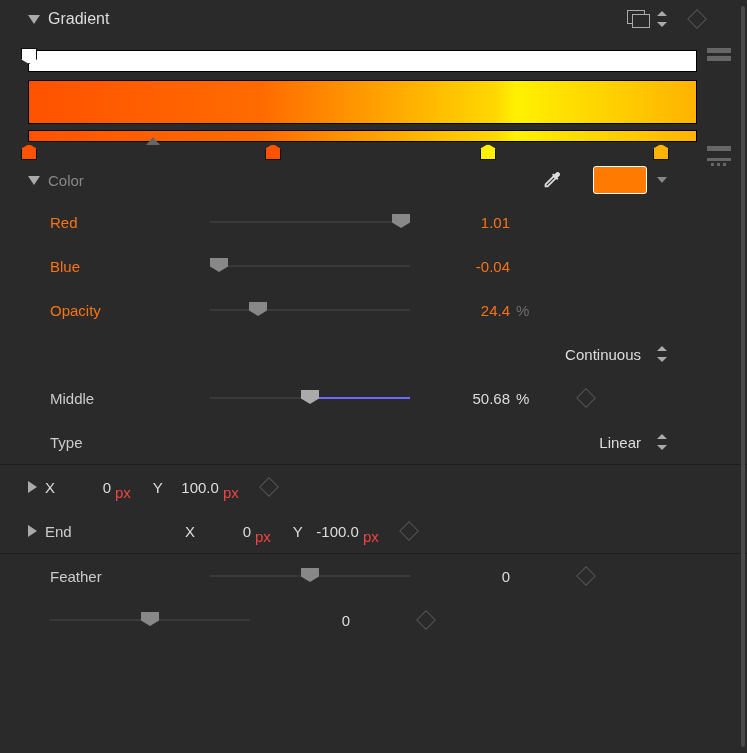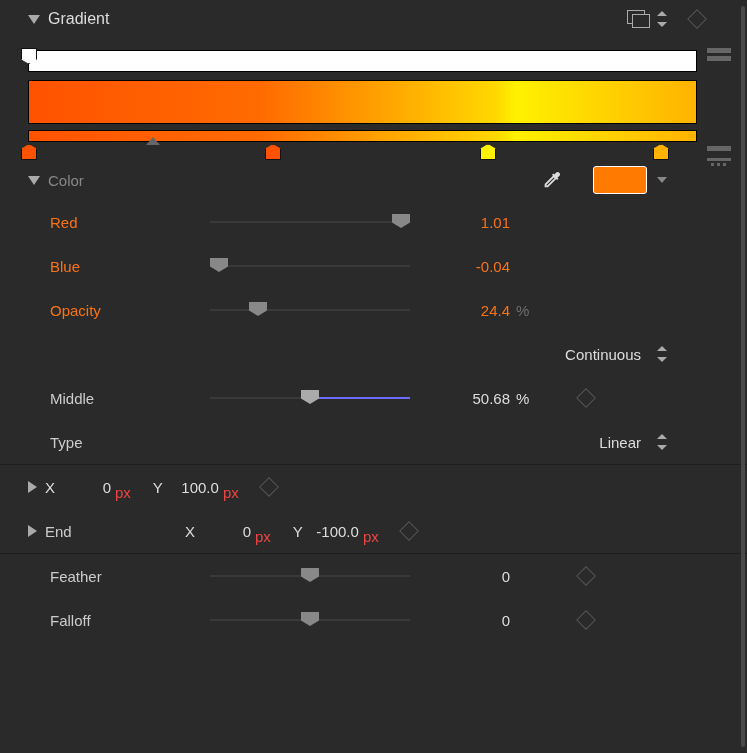--- a/index.html
+++ b/index.html
@@ -216,21 +216,20 @@
       </div>
     <span class="val">0</span>
     <span class="unit"></span>
     <span class="keyframe-col">
         <span class="keyframe"></span>
       </span>
   </div>
 
   <div class="row">
     <span style="width:22px"></span>
-    <span class="lbl">Falloff</span>
     <div class="slider-area">
         <div class="track"></div>
         <div class="knob" style="left:calc(50% - 9px)"></div>
       </div>
     <span class="val">0</span>
     <span class="unit"></span>
     <span class="keyframe-col">
         <span class="keyframe"></span>
       </span>
   </div>

